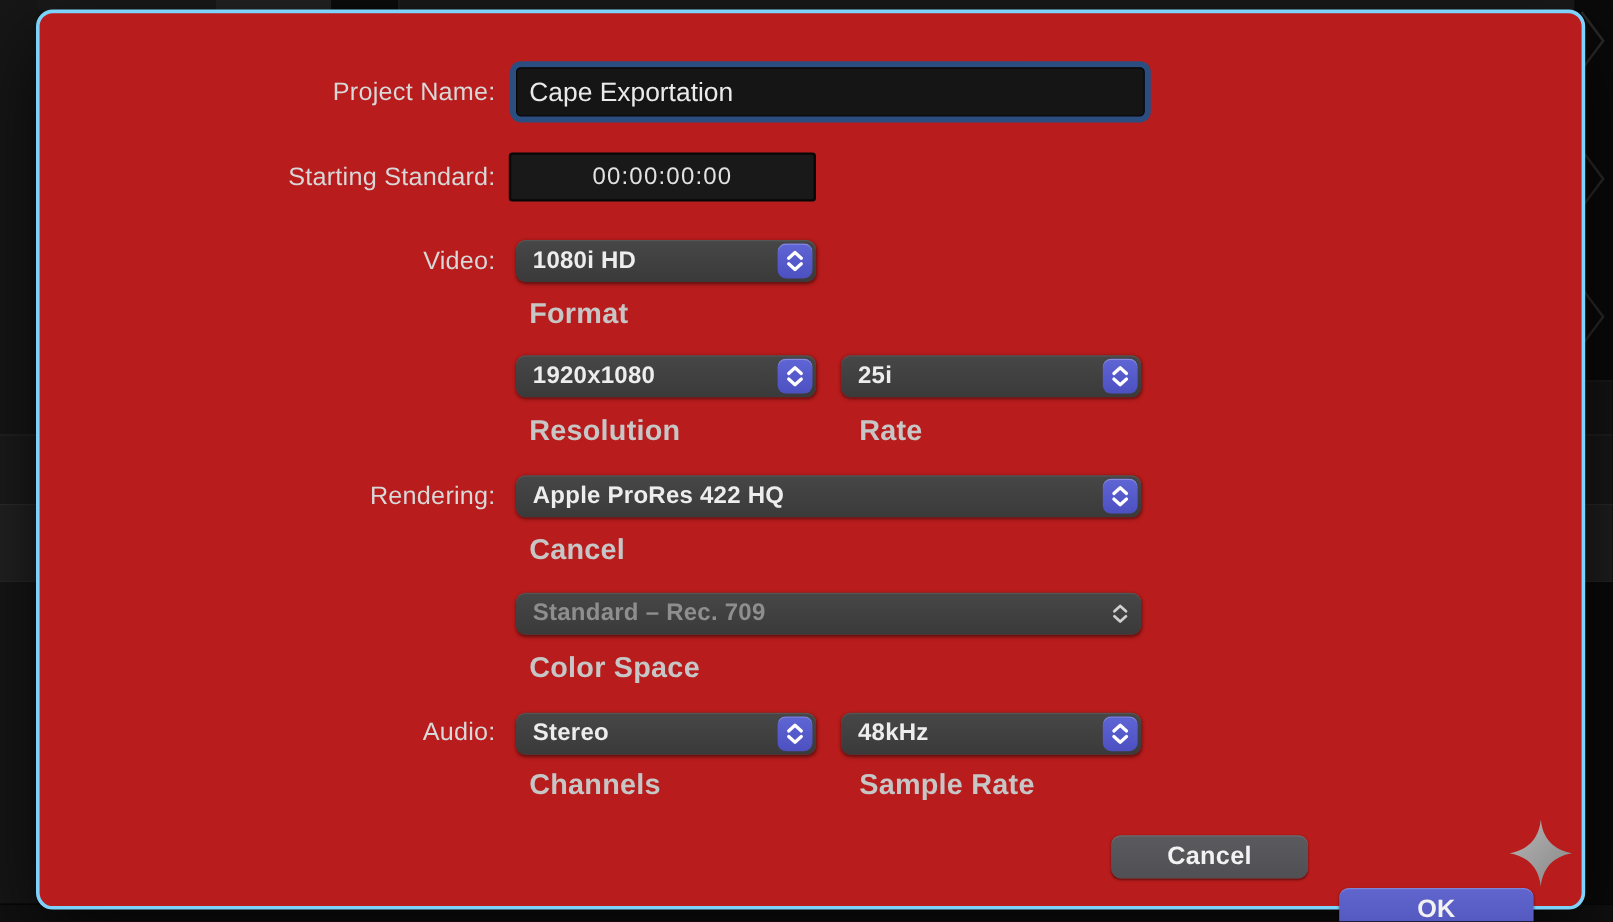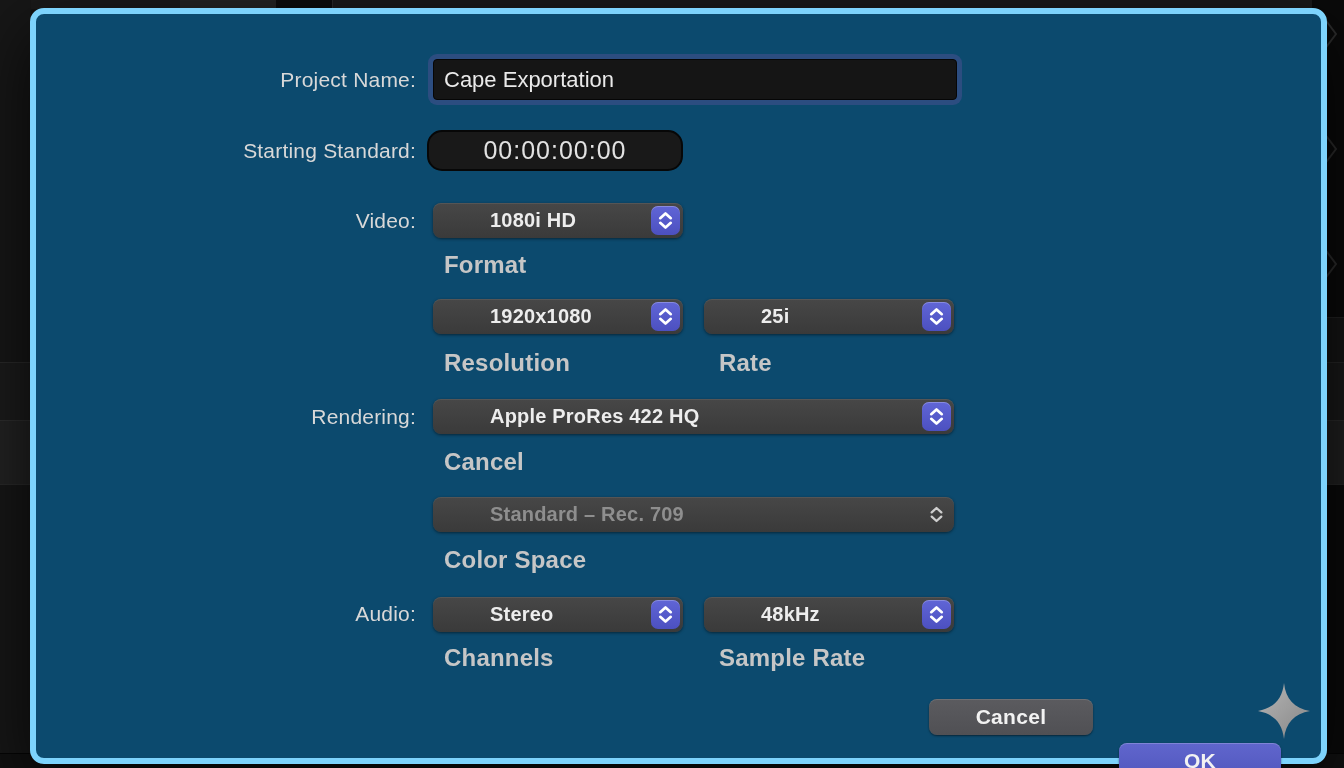--- a/index.html
+++ b/index.html
@@ -20,21 +20,21 @@
   .row-a{left:0;top:362px;width:31px;height:58px;background:#1c1c1c;border-top:1px solid #2a2a2a;}
   .row-b{left:0;top:420px;width:31px;height:63px;background:#232323;border-top:1px solid #2e2e2e;border-bottom:1px solid #2a2a2a;}
   .row-ar{right:0;top:362px;width:32px;height:58px;background:#191919;border-top:1px solid #262626;}
   .row-br{right:0;top:420px;width:32px;height:63px;background:#202020;border-top:1px solid #2a2a2a;border-bottom:1px solid #262626;}
   .row-cr{right:0;top:317px;width:32px;height:45px;background:#151515;border-top:1px solid #222;}
   .bg-bottom{position:absolute;left:0;top:753px;width:100%;height:15px;background:#111;border-top:1px solid #050505;}
 
   
   .dialog{
     position:absolute;left:30px;top:8px;width:1285px;height:744px;
-    background:#0c4a6e;border:6px solid #7dd3fc;border-radius:14px;
+    background:#b91c1c;border:3px solid #7dd3fc;border-radius:14px;
     box-shadow:0 24px 70px rgba(0,0,0,.75);
     z-index:2;
   }
   .flabel{
     position:absolute;right:905px;white-space:nowrap;text-align:right;
     font-size:21px;line-height:26px;color:#d8d8d8;letter-spacing:.2px;
   }
   .caption{
     position:absolute;white-space:nowrap;
     font-size:24px;line-height:21px;font-weight:700;color:#c6c6c6;letter-spacing:.2px;
@@ -48,31 +48,31 @@
   .namewrap input{
     display:block;width:100%;height:100%;box-sizing:border-box;
     background:#151515;border:1px solid #060606;border-radius:4px;
     color:#eaeaea;font-size:22px;padding:17px 10px;outline:none;
     font-family:"Liberation Sans","DejaVu Sans",sans-serif;
   }
 
   
   .timecode{
     position:absolute;left:391px;top:116px;width:256px;height:41px;
-    background:#191919;border:2px solid #070707;border-radius:15px;box-sizing:border-box;
+    background:#191919;border:2px solid #070707;border-radius:3px;box-sizing:border-box;
     display:flex;align-items:center;justify-content:center;
-    color:#e2e2e2;font-size:25px;letter-spacing:1px;
+    color:#e2e2e2;font-size:20px;letter-spacing:1px;
   }
 
   
   .popup{
     position:absolute;height:35px;border-radius:8px;box-sizing:border-box;
     background:linear-gradient(#474747,#3a3a3a);
     box-shadow:inset 0 1px 0 rgba(255,255,255,.08),0 1px 3px rgba(0,0,0,.5);
-    display:flex;align-items:center;cursor:default;padding-left:43px;
+    display:flex;align-items:center;cursor:default;
   }
   .popup .ptext{
     flex:1;padding:0 40px 0 14px;font-size:20px;font-weight:700;color:#ededed;
     white-space:nowrap;overflow:hidden;letter-spacing:.2px;
   }
   .stepper{
     position:absolute;right:3px;top:3px;width:29px;height:29px;border-radius:7px;
     background:linear-gradient(#6065d6,#4c50c0);
     box-shadow:inset 0 1px 0 rgba(255,255,255,.25);
     display:flex;align-items:center;justify-content:center;

